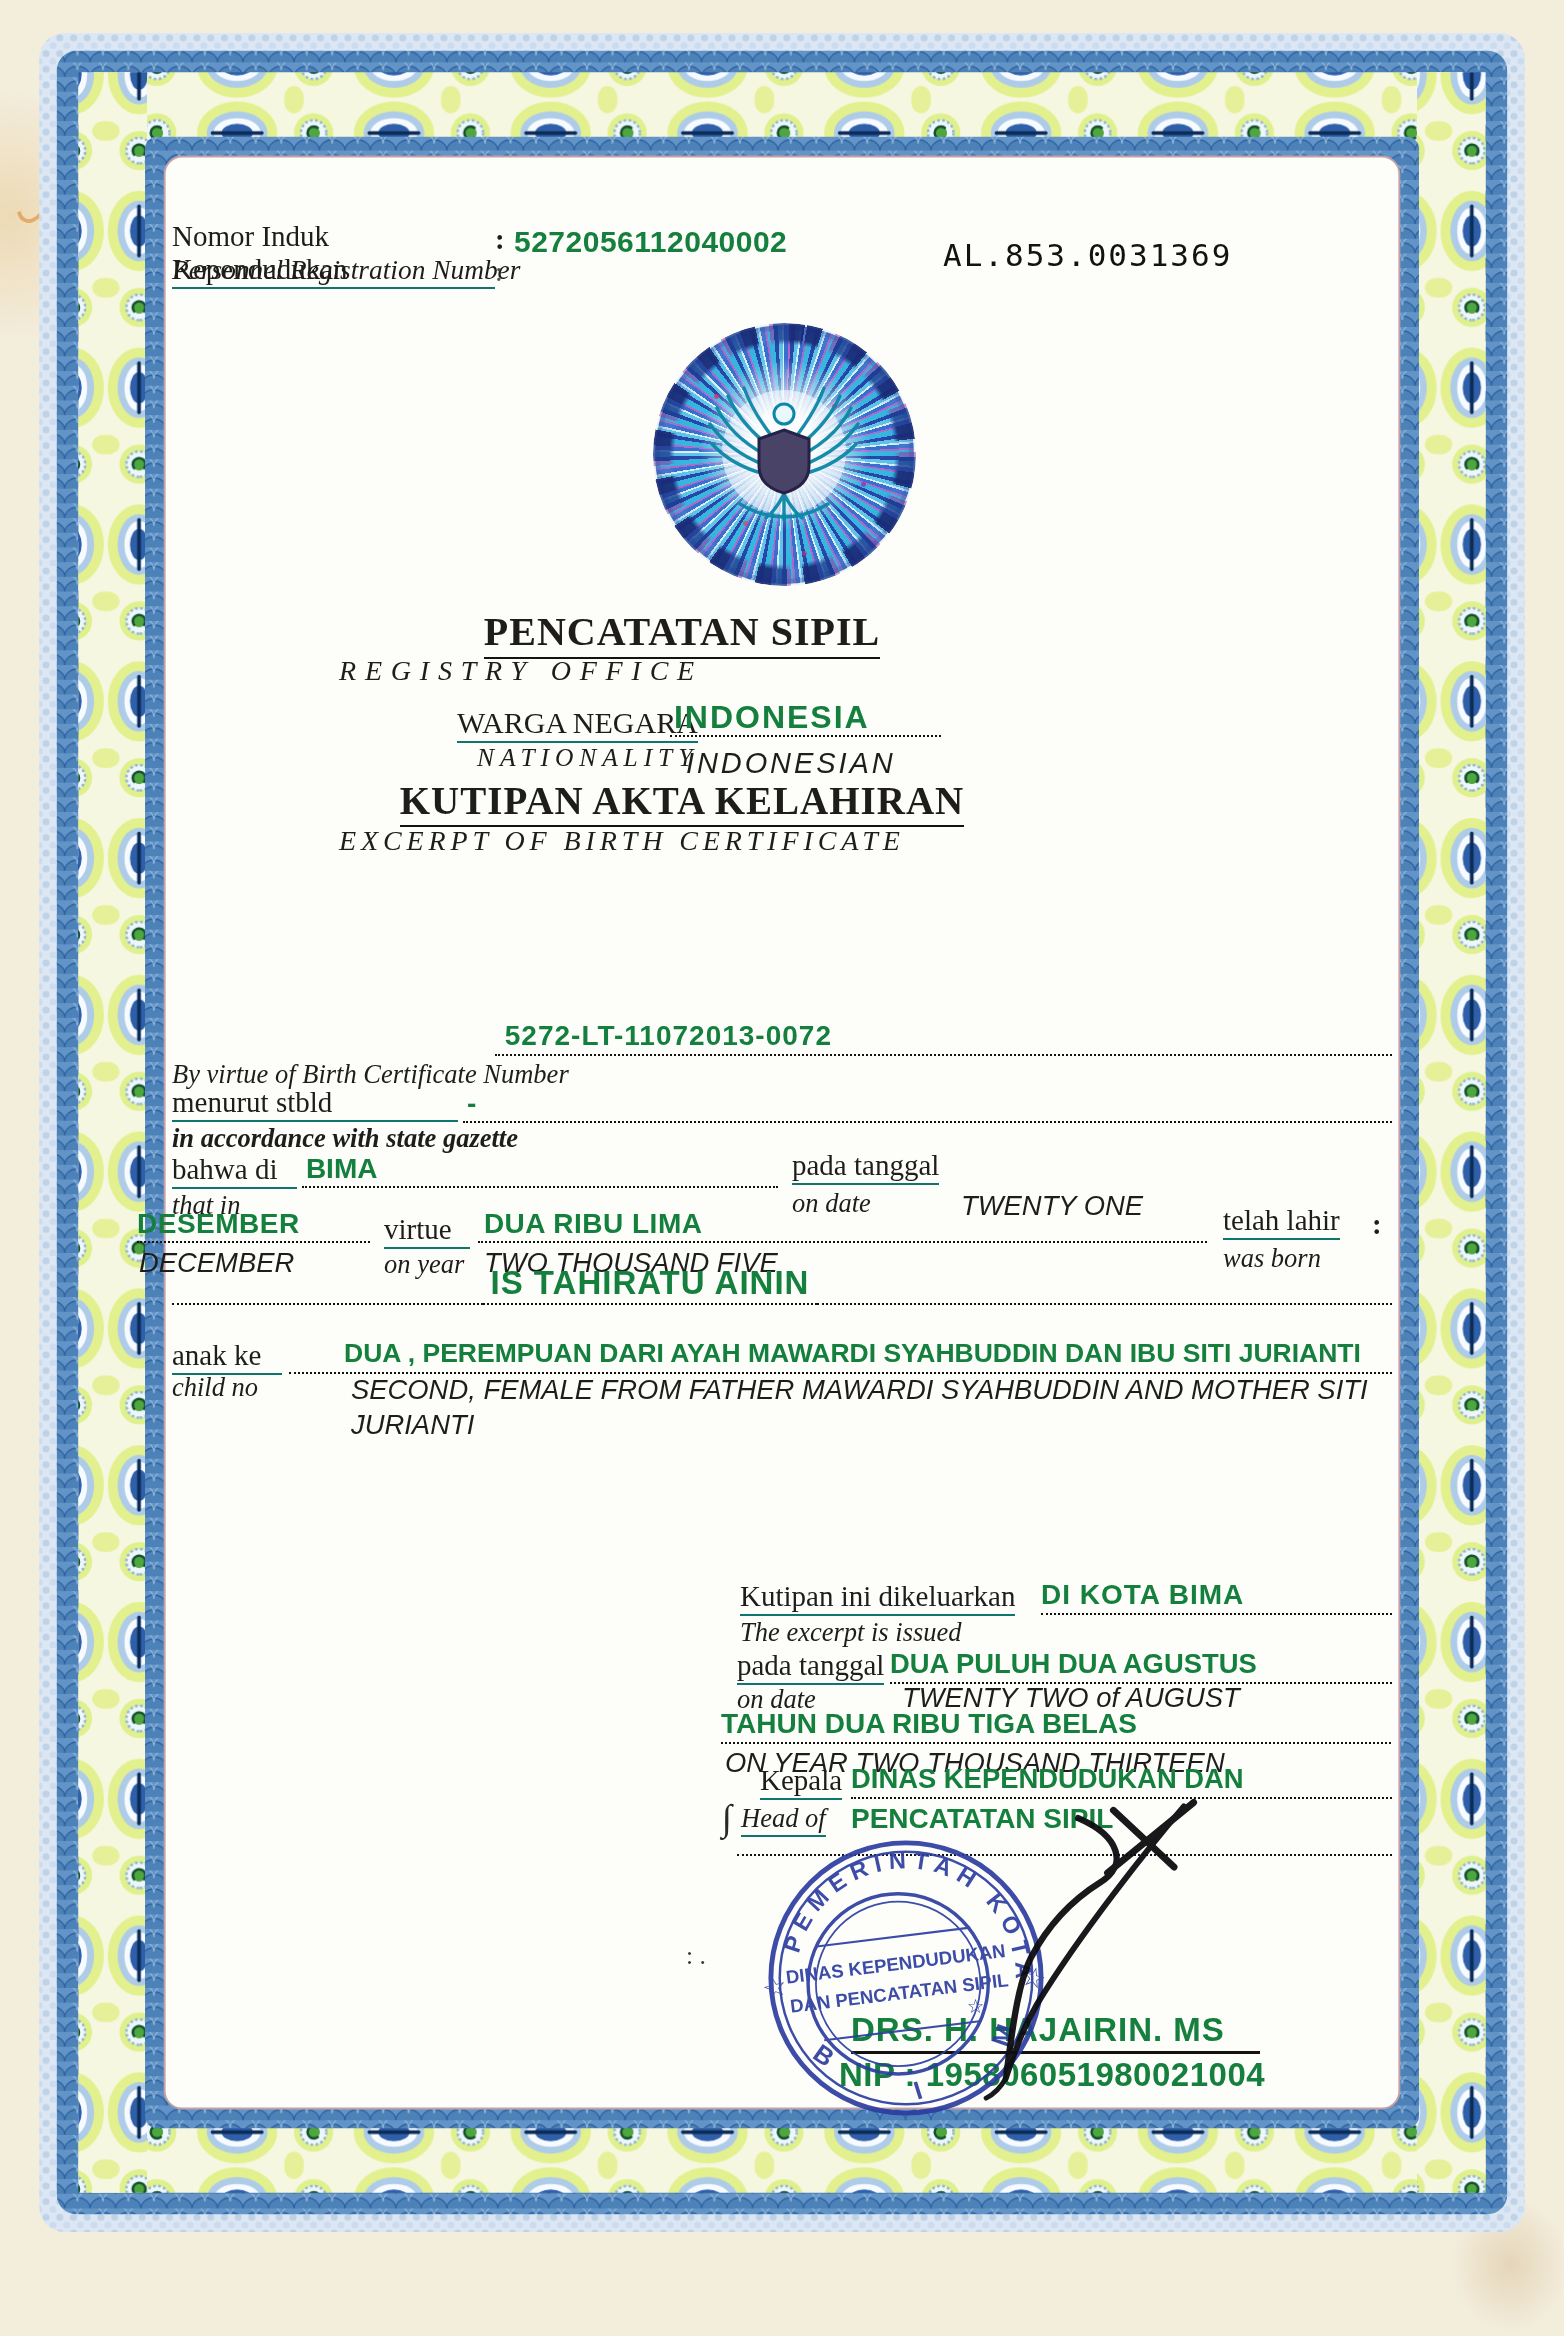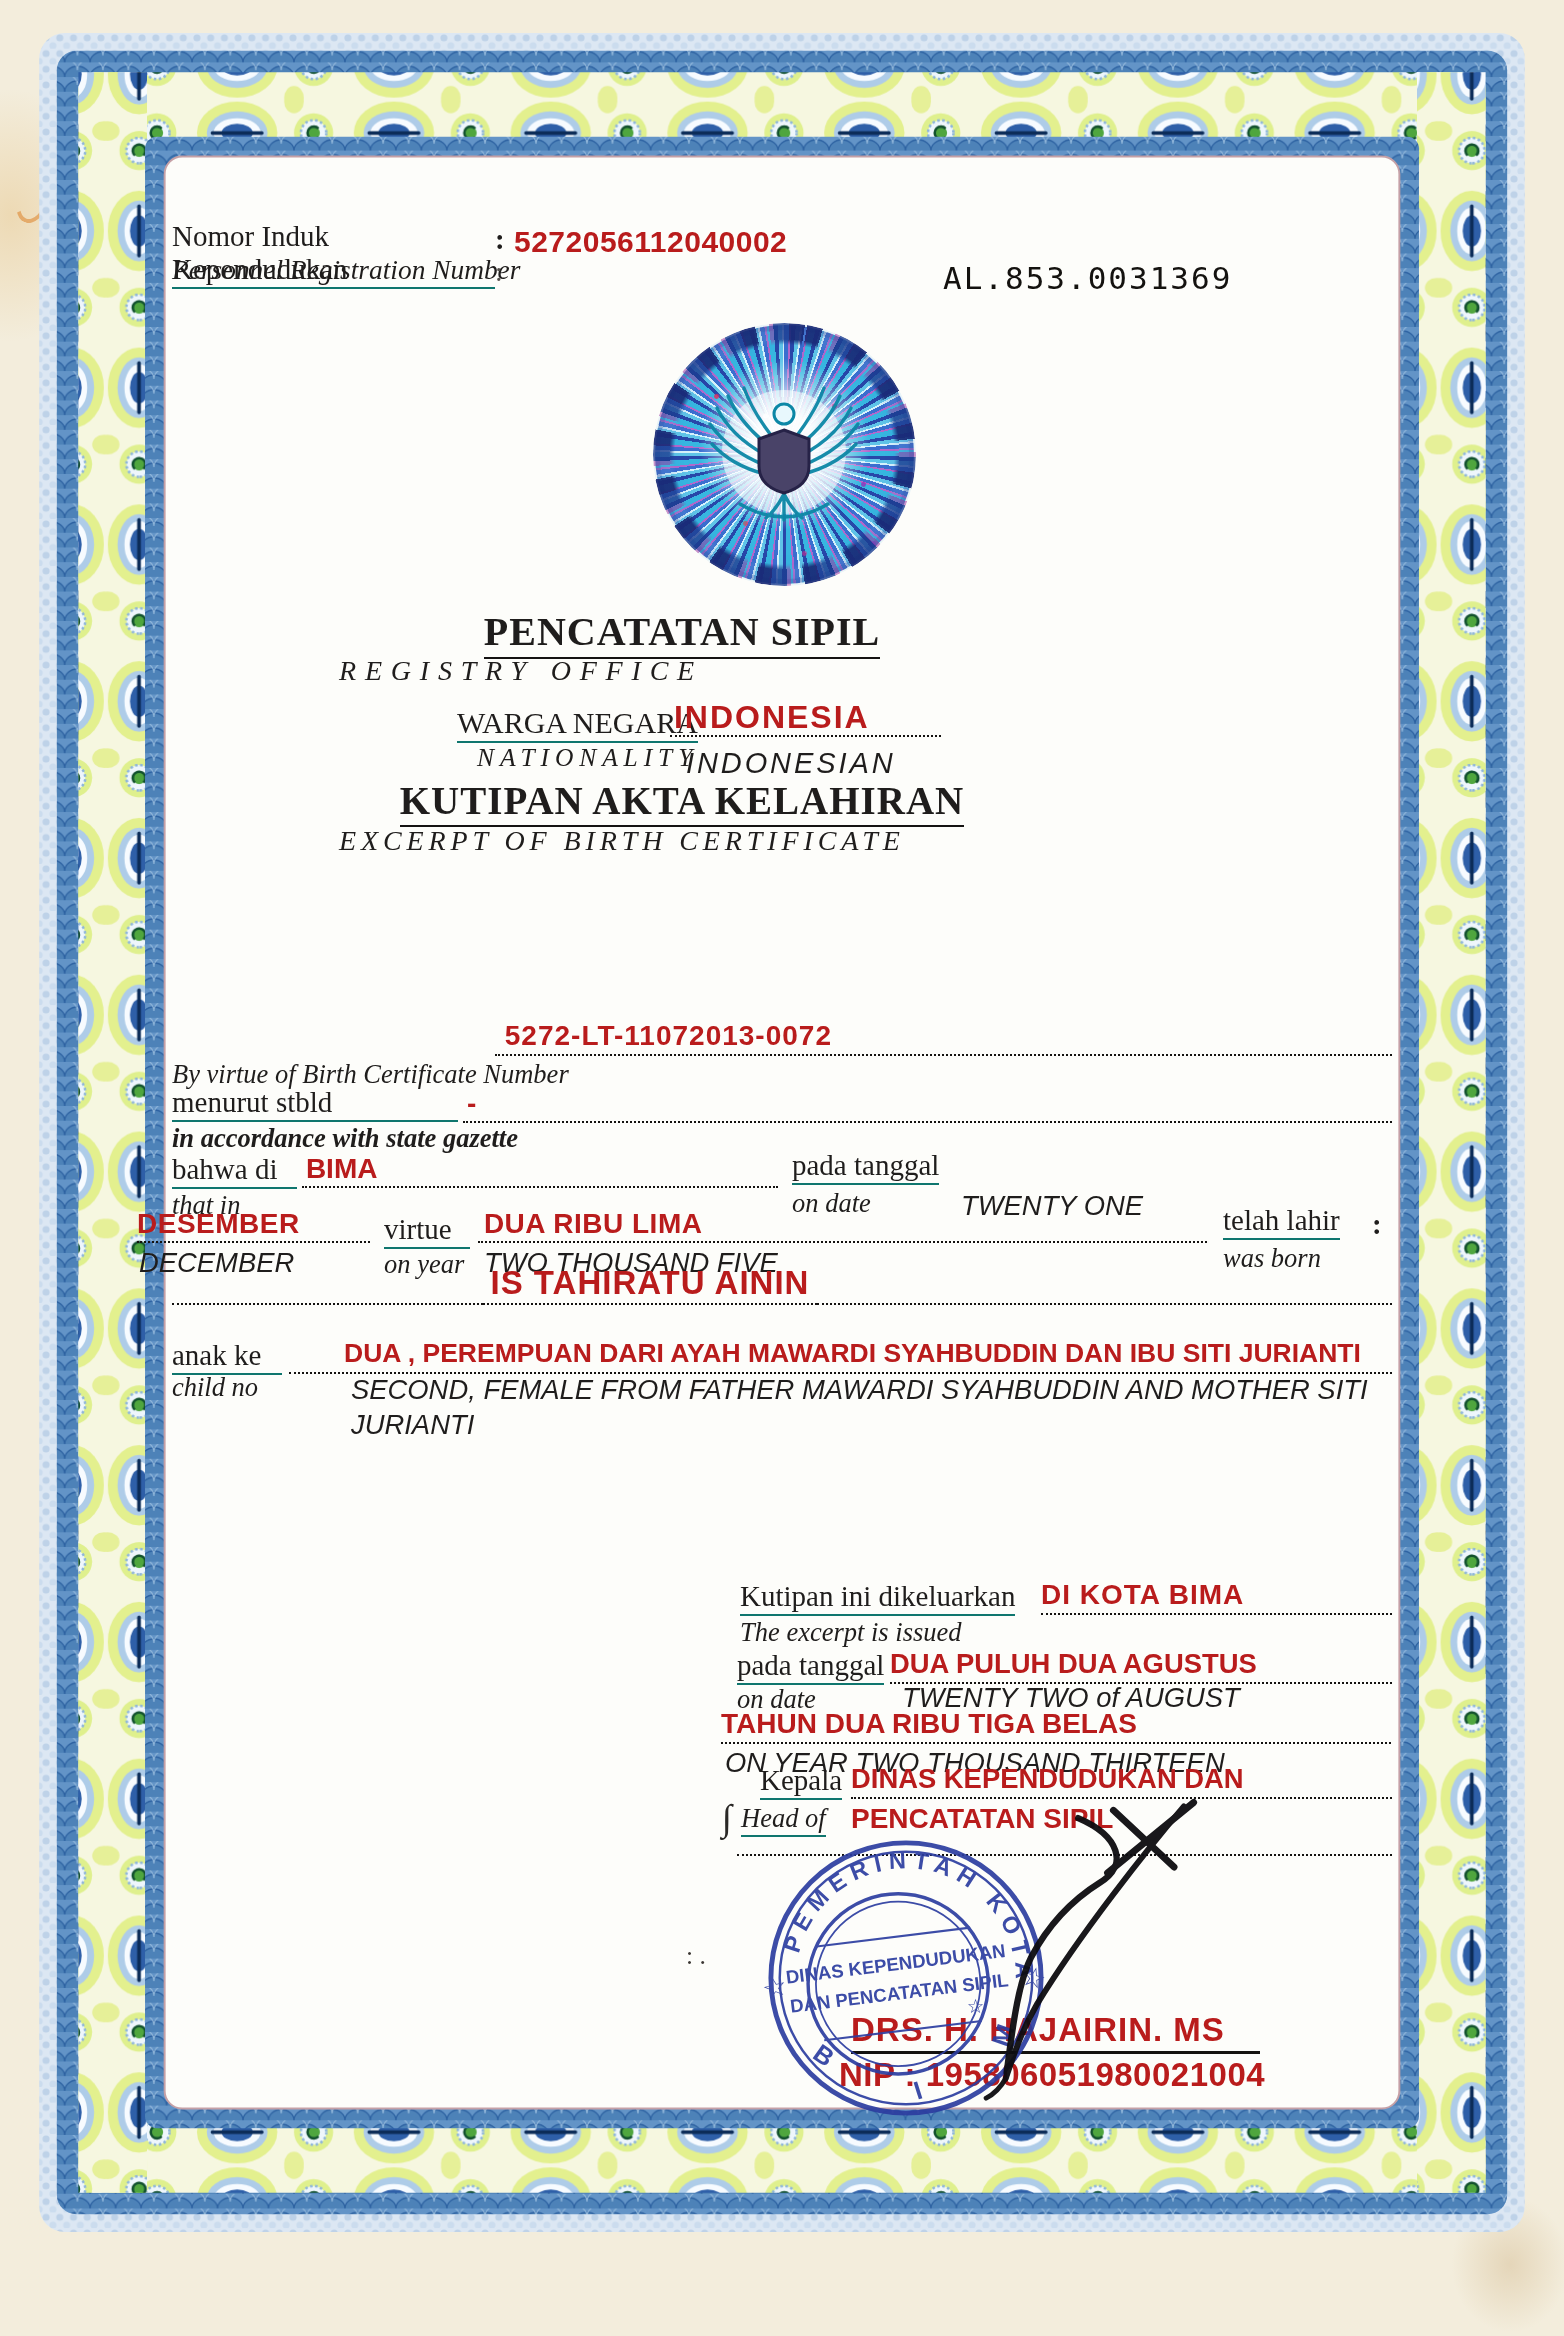--- a/index.html
+++ b/index.html
@@ -1,28 +1,28 @@
 <!DOCTYPE html>
 <html><head>
 <meta charset="utf-8">
 <style>
   html,body{margin:0;padding:0;}
   body{width:1564px;height:2337px;position:relative;overflow:hidden;
        background:#f3eddc;font-family:"Liberation Serif","DejaVu Serif",serif;color:#1f1d1c;}
   .abs{position:absolute;}
   .ser{font-family:"Liberation Serif","DejaVu Serif",serif;}
   .sans{font-family:"Liberation Sans","DejaVu Sans",sans-serif;}
-  .mono{font-family:"DejaVu Sans Mono","Liberation Mono",monospace;margin-top:23px;}
+  .mono{font-family:"DejaVu Sans Mono","Liberation Mono",monospace;}
   .it{font-style:italic;}
   .b{font-weight:bold;}
   .u{border-bottom:2px solid #0f766e;padding-bottom:1px;display:inline-block;}
   .u3{border-bottom:2.9px solid #151312;padding-bottom:2px;display:inline-block;}
   .lead{border-bottom:2.9px dotted #141210;display:flex;align-items:center;}
   .lead>span{padding-bottom:1px;white-space:nowrap;}
-  .val{font-family:"Liberation Sans","DejaVu Sans",sans-serif;font-weight:bold;color:#b91c1c;}
+  .val{font-family:"Liberation Sans","DejaVu Sans",sans-serif;font-weight:bold;color:#15803d;}
   .content{position:absolute;inset:0;z-index:2;}
   
   .stain1{left:0;top:88px;width:108px;height:255px;z-index:0;
     background:radial-gradient(ellipse at 10% 50%, rgba(228,188,120,.4), rgba(228,188,120,0) 70%);}
   .stain2{left:17.6px;top:165px;width:25.5px;height:51px;border:4.9px solid rgba(220,130,40,.55);
     border-radius:50%;border-left-color:transparent;border-top-color:transparent;transform:rotate(20deg);z-index:0;}
   .stain3{left:1451px;top:2196px;width:118px;height:137px;z-index:0;
     background:radial-gradient(ellipse, rgba(214,190,150,.5), rgba(214,190,150,0) 70%);}
   
   .emblem{left:655px;top:325px;width:259px;height:259px;border-radius:50%;z-index:2;

